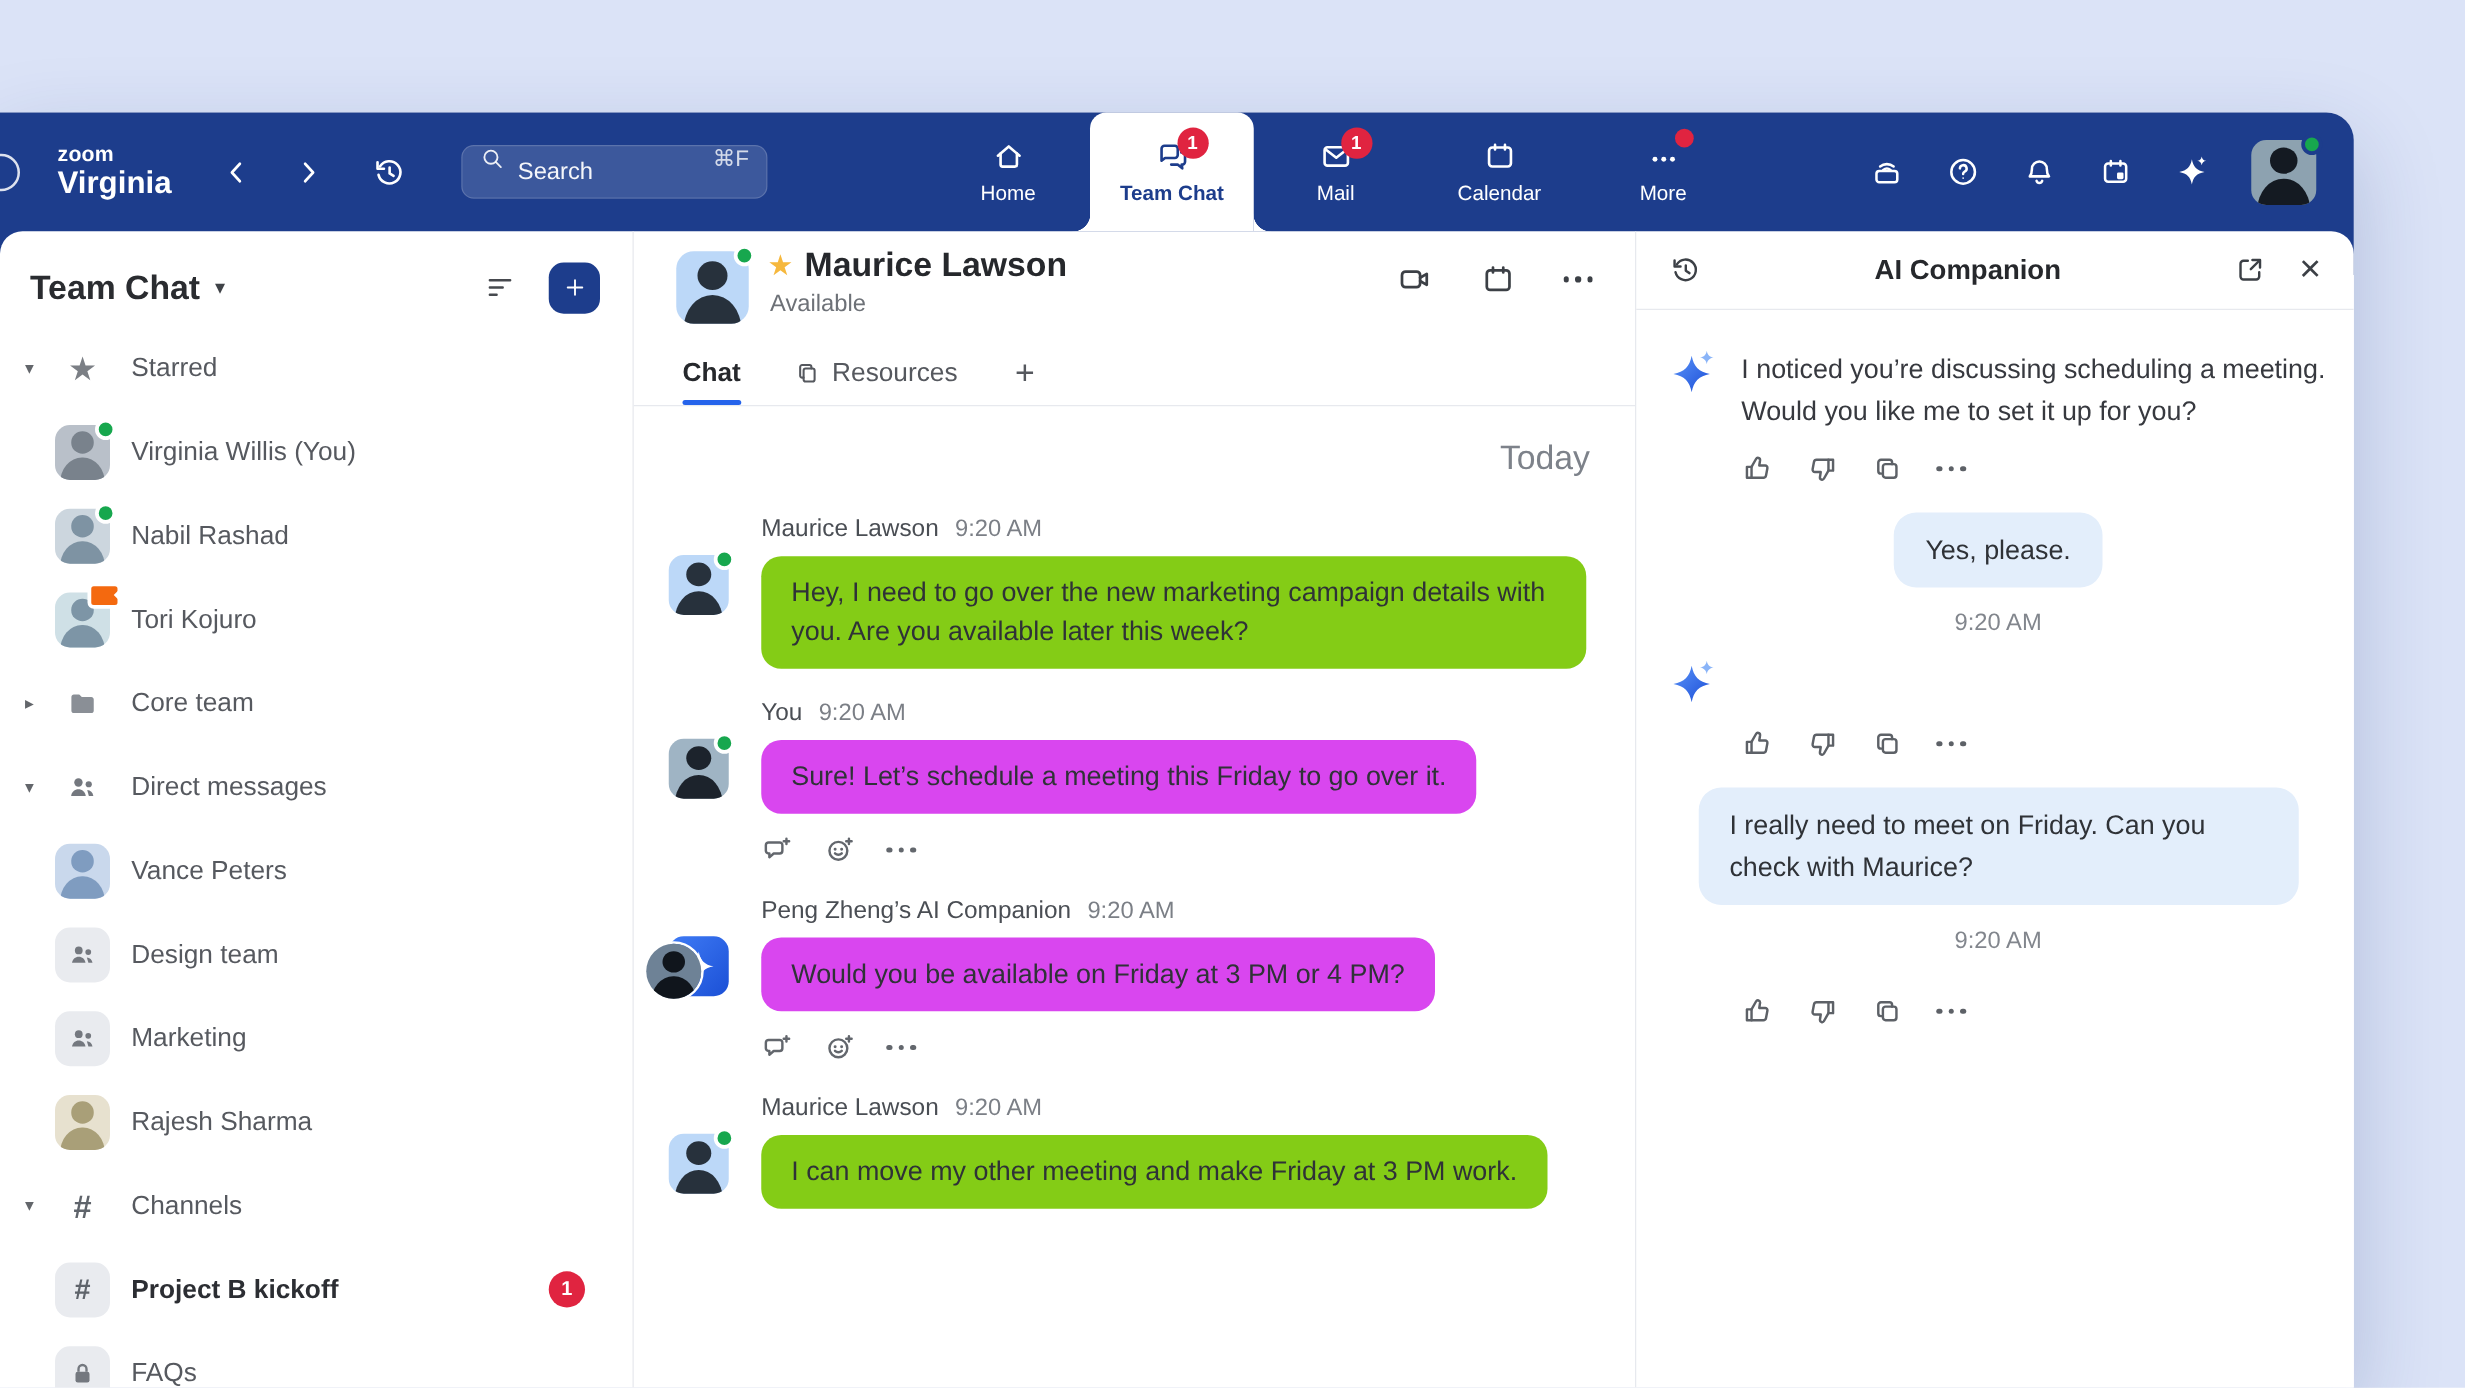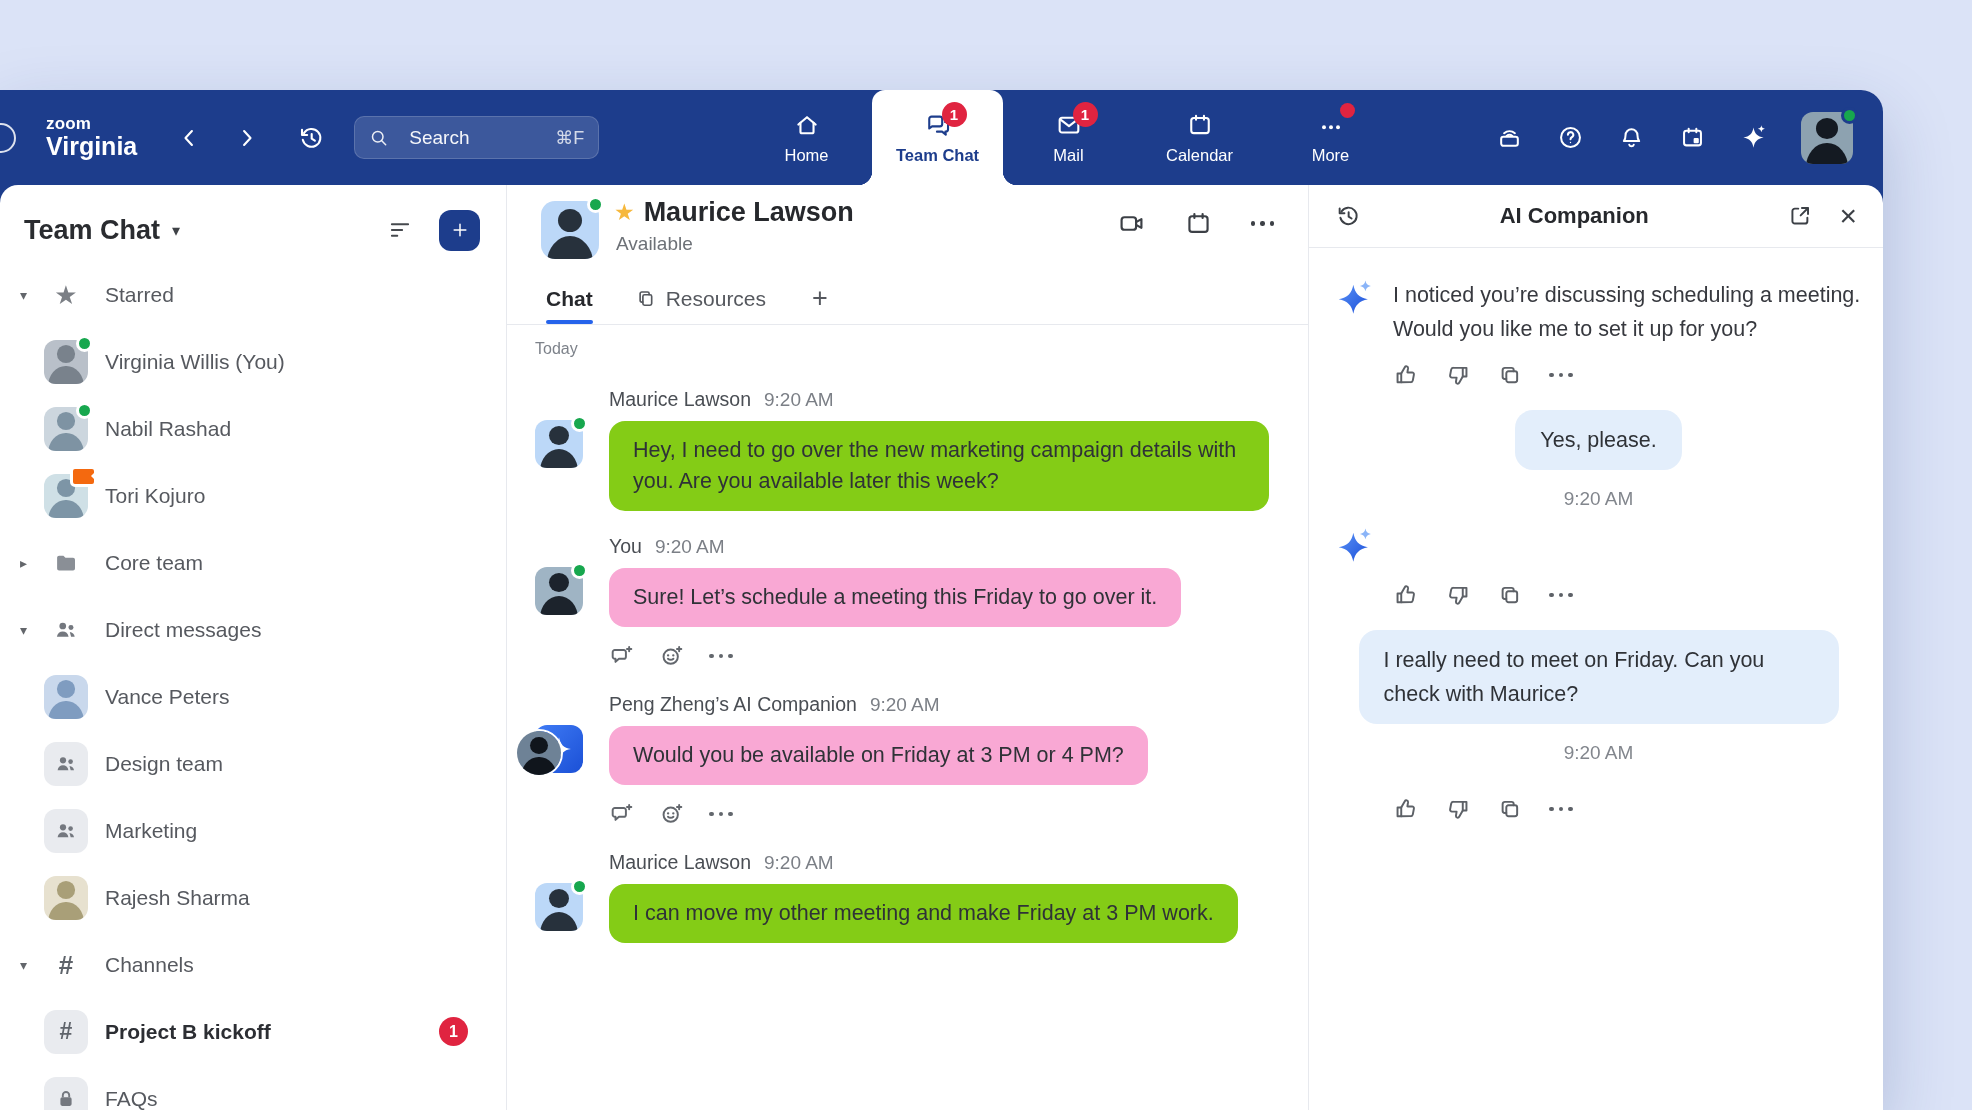--- a/index.html
+++ b/index.html
@@ -18,23 +18,23 @@
   .tophdr { position:absolute; left:0; top:0; right:0; height:130px;
     background:#1d3d8c; border-radius:0 22px 0 0; z-index:0; }
   .h-left { position:absolute; left:0; top:0; height:95px; display:flex; align-items:center; }
   .ring { width:30px; height:30px; border:2.5px solid rgba(255,255,255,.85); border-radius:50%;
     margin-left:-14px; flex:none; }
   .logo { margin-left:30px; color:#fff; line-height:1.05; }
   .logo .l1 { font-size:17px; font-weight:700; letter-spacing:.2px; }
   .logo .l2 { font-size:25px; font-weight:700; }
   .hbtn { width:28px; height:28px; color:#fff; cursor:pointer; flex:none; }
   .chev-back { margin-left:38px; } .chev-fwd { margin-left:30px; } .hist { margin-left:36px; }
-  .searchbox { margin-left:29px; width:245px; height:43px; border-radius:10px;
+  .searchbox { margin-left:44px; width:245px; height:43px; border-radius:10px;
     background:rgba(255,255,255,.14); border:1px solid rgba(255,255,255,.16);
-    display:flex; align-items:center; padding:0 14px; gap:20px; cursor:text; }
+    display:flex; padding:0 14px; gap:10px; cursor:text; }
   .searchbox input { background:transparent; border:none; outline:none; flex:1; min-width:0;
     color:#fff; font-size:19px; font-family:inherit; }
   .searchbox input::placeholder { color:rgba(255,255,255,.95); opacity:1; }
   .searchbox .sc { color:rgba(255,255,255,.78); font-size:18px; }
   .sicon { width:20px; height:20px; color:rgba(255,255,255,.9); flex:none; }
 
   .h-nav { position:absolute; left:741px; top:0; height:95px; display:flex; z-index:1; }
   .nav-item { width:131px; height:95px; display:flex; flex-direction:column; align-items:center;
     justify-content:center; gap:7px; color:#fff; position:relative; cursor:pointer; }
   .nav-item .nlabel { font-size:16.5px; }
@@ -120,37 +120,37 @@
     align-items:center; padding-left:39px; }
   .tab { display:flex; align-items:center; gap:9px; color:#55585e; font-size:21px; cursor:pointer;
     position:relative; height:100%; }
   .tab.active { color:#26282c; font-weight:700; }
   .tab.active::after { content:''; position:absolute; left:0; right:0; bottom:0; height:4px;
     border-radius:3px; background:#2563eb; }
   .tab + .tab { margin-left:42px; }
   .tabic { width:22px; height:22px; color:#55585e; }
   .tab-plus { margin-left:46px; font-size:27px; color:#55585e; cursor:pointer; }
   .msgs { flex:1; padding:0 36px 0 28px; overflow:hidden; }
-  .day { text-align:left; font-size:16px; color:#7d828a; margin:15px 0 30px; }
+  .day { text-align:right; font-size:27px; color:#7d828a; margin:26px 0 30px; }
   .msg { display:flex; margin-bottom:24px; }
   .msg .avatar { width:48px; height:48px; margin-right:26px; margin-top:32px; }
   .ai-avatar { width:48px; height:48px; margin-right:26px; margin-top:32px; border-radius:12px;
     background:linear-gradient(135deg,#3f7bf5,#1b50d6); position:relative; flex:none;
     display:flex; align-items:center; justify-content:center; }
   .ai-avatar svg { width:30px; height:30px; }
   .mini-av { position:absolute; right:-6px; bottom:-4px; width:23px; height:23px; border-radius:50%;
     border:2.5px solid #fff; }
   .mini-av .ph { border-radius:50%; }
   .mbody { min-width:0; }
   .meta { font-size:19.5px; color:#4a4e54; margin-bottom:10px; }
   .meta .tm { font-size:19px; color:#7b7f86; margin-left:13px; }
   .bubble { display:inline-block; border-radius:16px; padding:14px 24px; font-size:21.5px;
     line-height:31px; color:#2f3237; max-width:660px; }
   .bubble.gray { background:#84cc16; }
-  .bubble.blue { background:#f9a8d4; }
+  .bubble.blue { background:#d946ef; }
   .m-actions { display:flex; gap:24px; margin-top:16px; color:#63676d; }
   .m-actions .aic { width:26px; height:26px; cursor:pointer; }
 
   
   .aipanel { width:575px; border-left:1px solid #e7e9ee; display:flex; flex-direction:column; }
   .ai-hd { height:63px; flex:none; border-bottom:1px solid #e7e9ee; display:flex; align-items:center;
     padding:0 26px; }
   .ai-hd .hicon { width:26px; height:26px; color:#3c4046; cursor:pointer; }
   .ai-hd .ttl { flex:1; text-align:center; font-size:22px; font-weight:700; color:#26282c; }
   .ai-hd .close { font-size:30px; color:#3c4046; line-height:1; cursor:pointer; margin-left:26px; }

